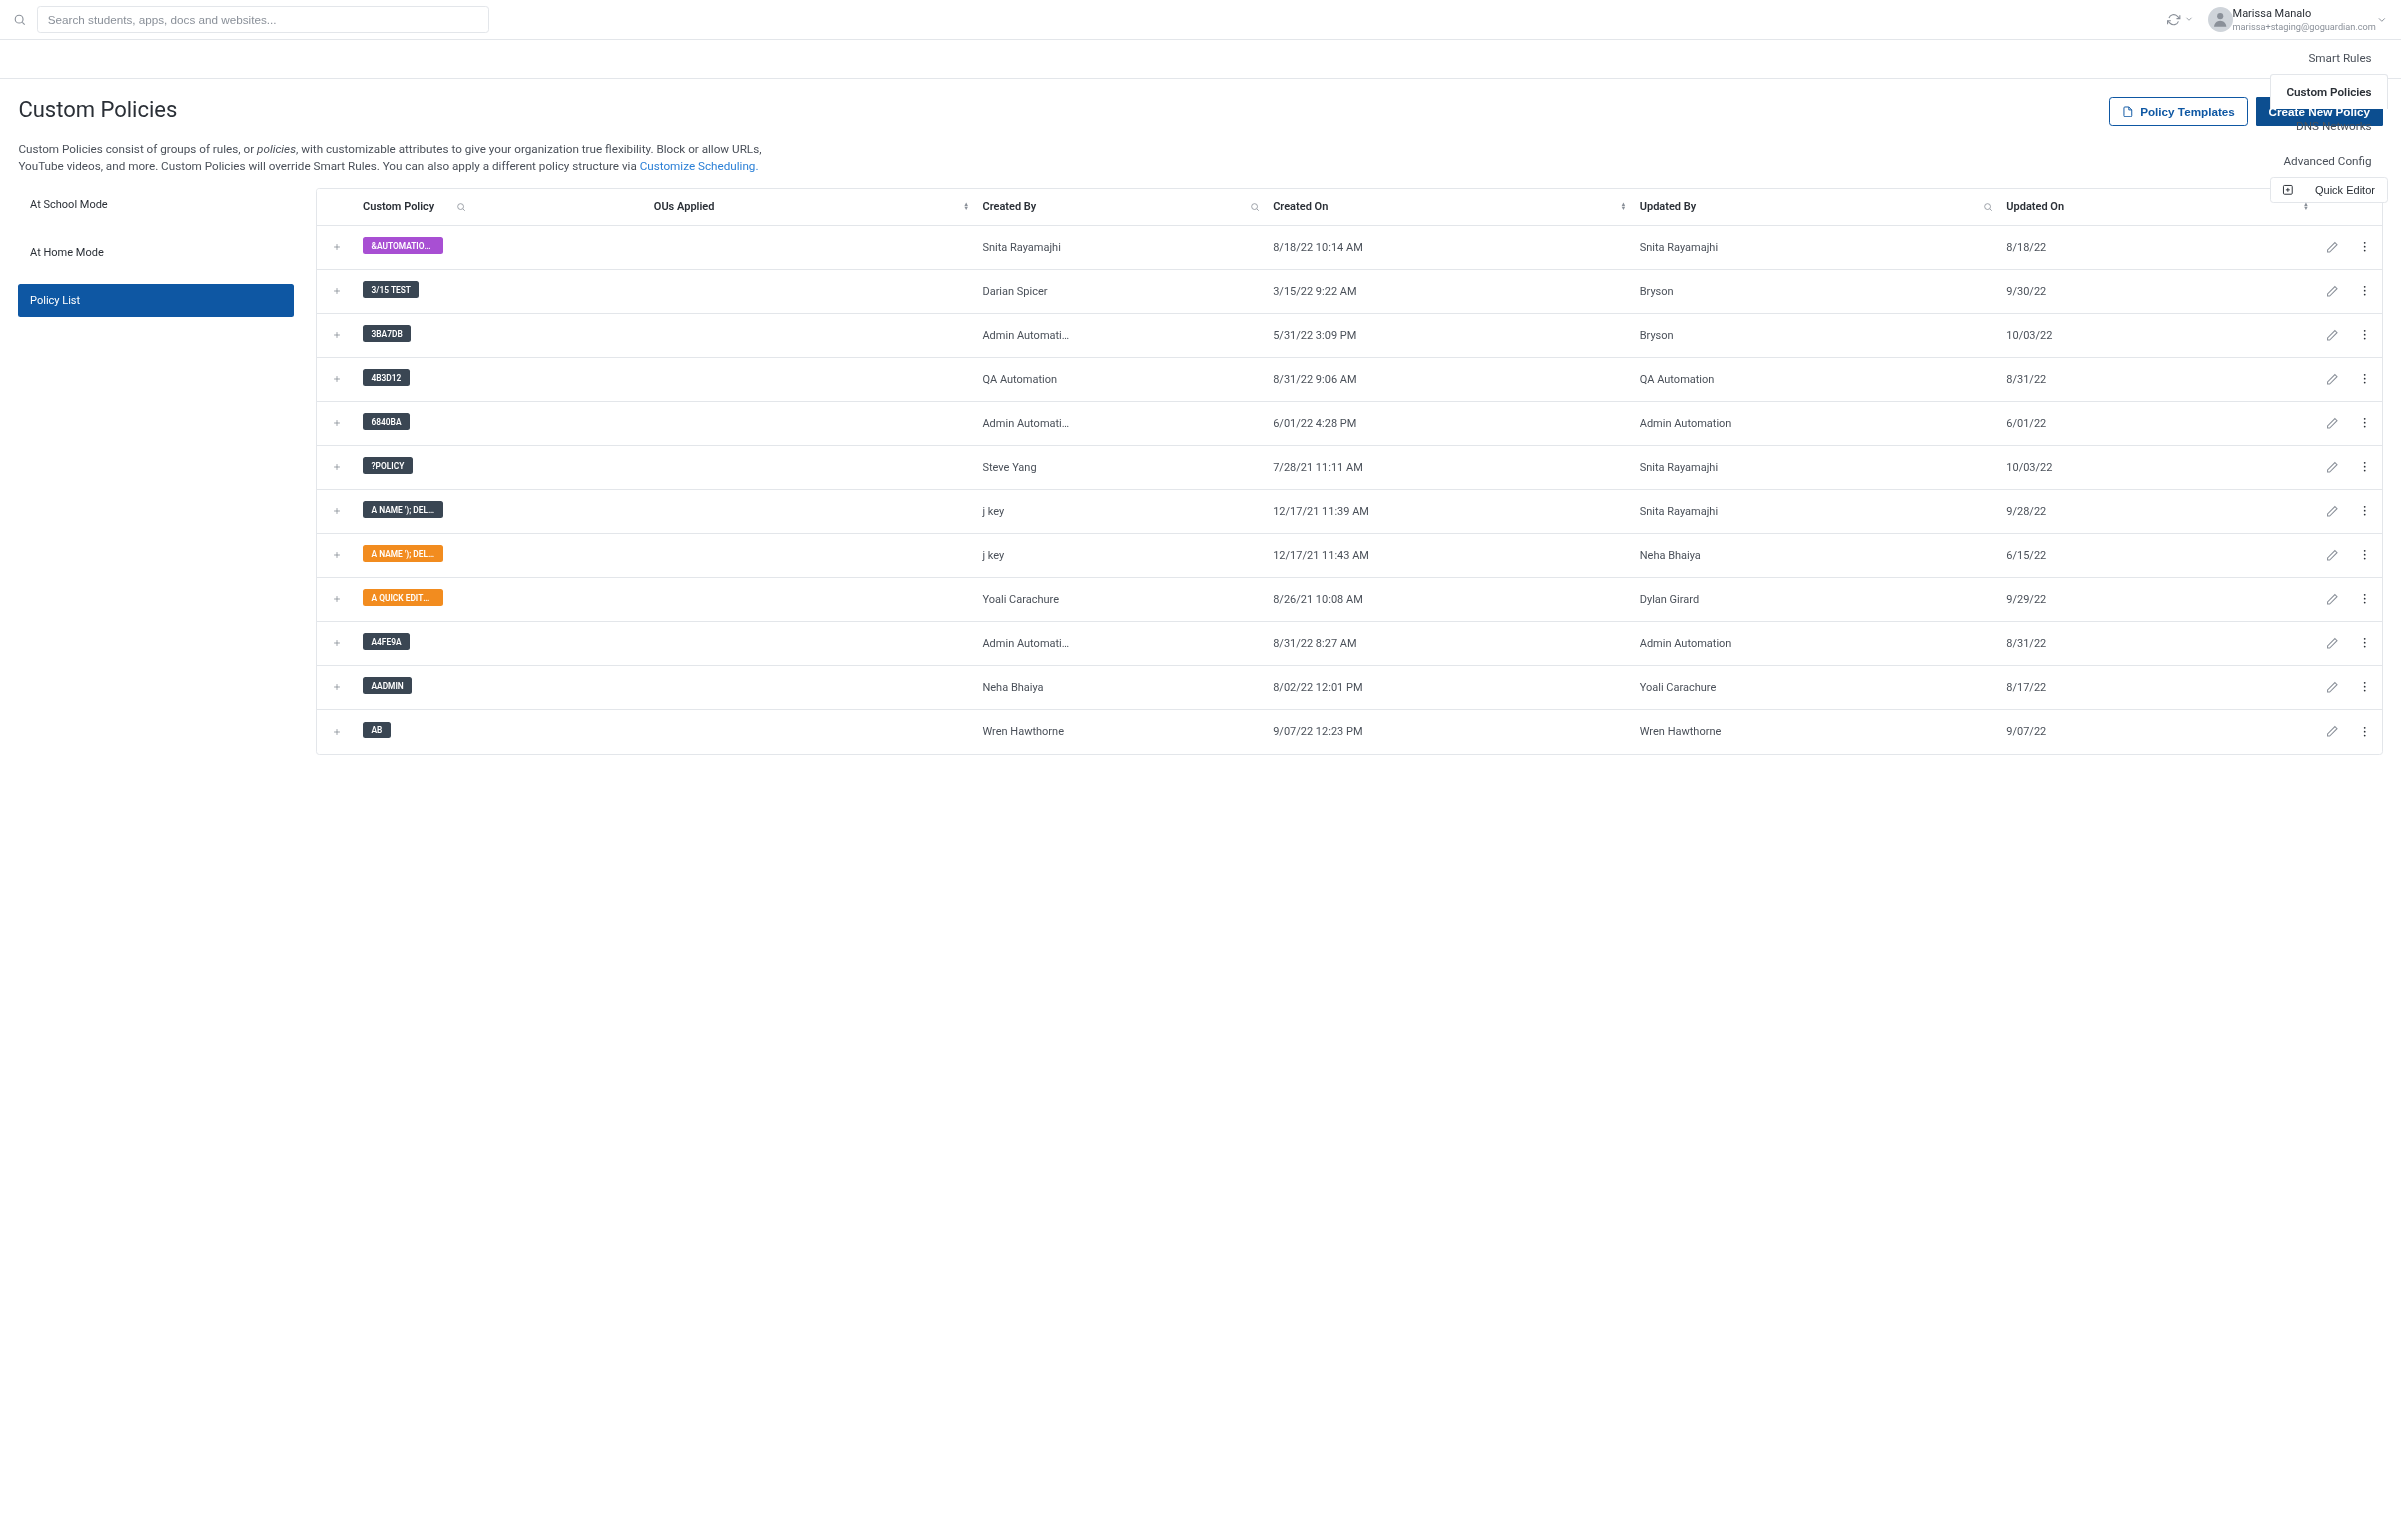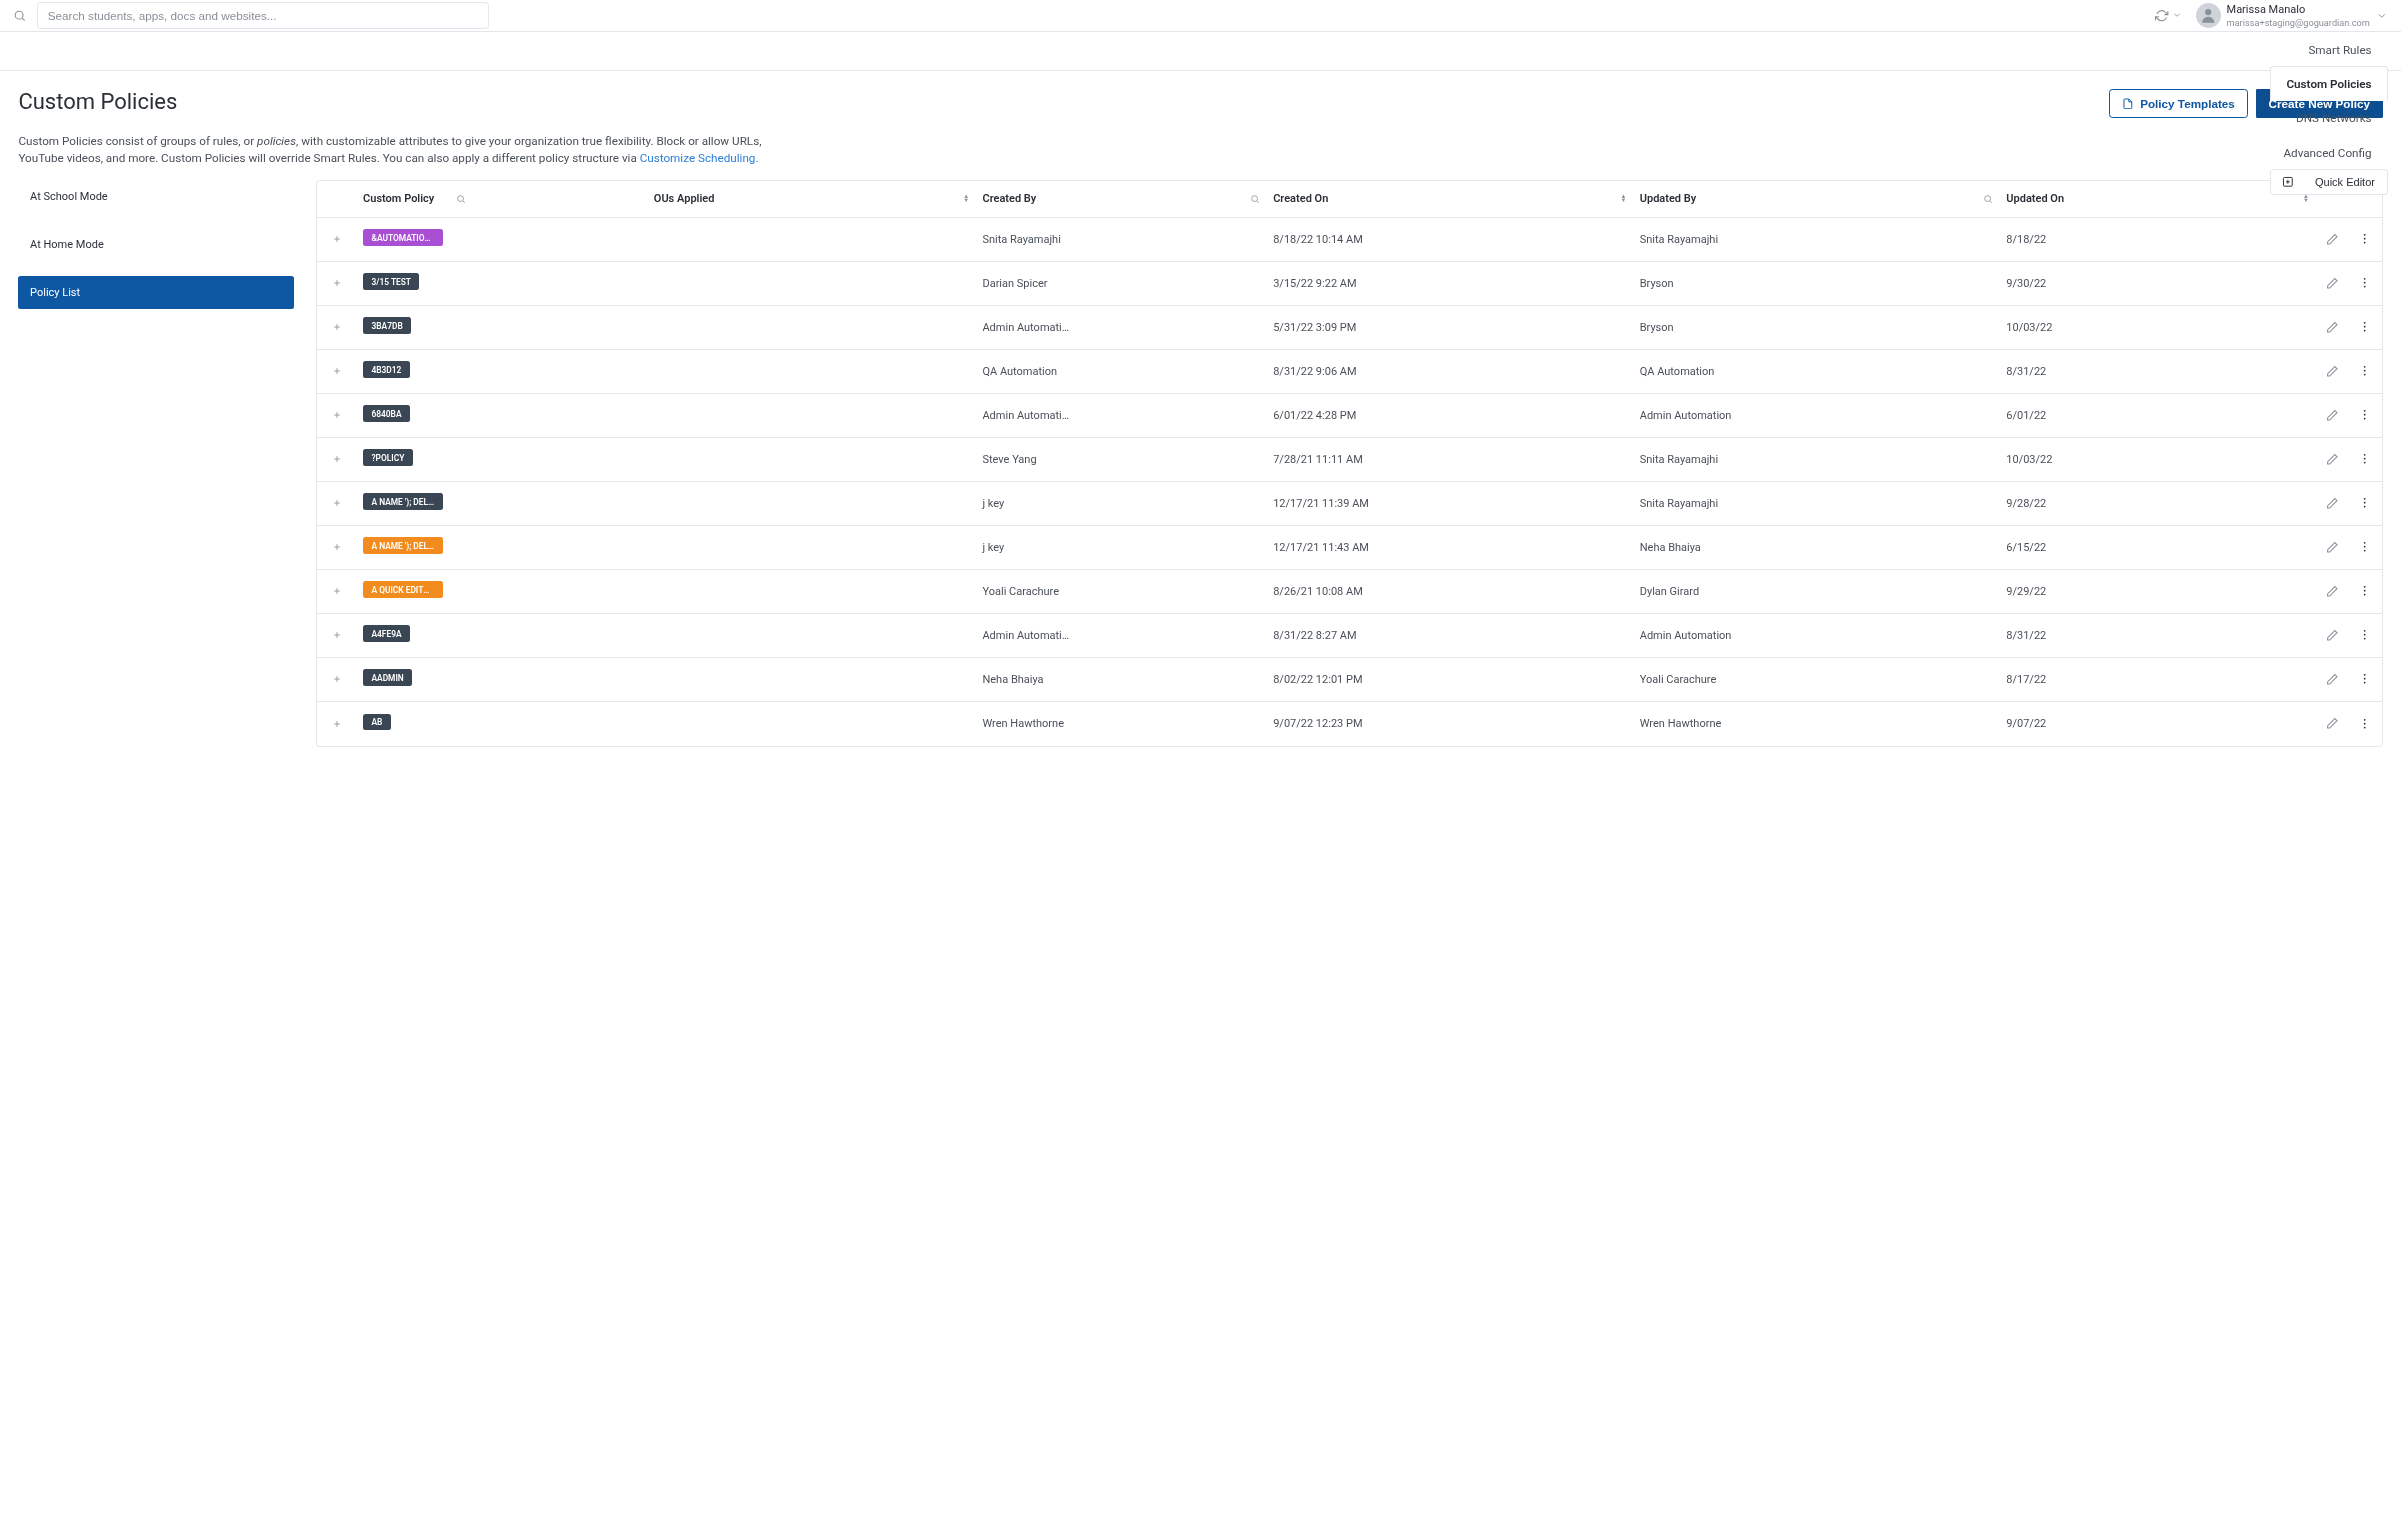--- a/index.html
+++ b/index.html
@@ -23,21 +23,21 @@
     font-family: -apple-system, BlinkMacSystemFont, "Segoe UI", Roboto, Helvetica, Arial, sans-serif;
     background: var(--bg);
     color: var(--text-dark);
     font-size: 11.7px;
   }
   
   .topbar {
     display: flex;
     padding: 6.7px 13.4px;
     border-bottom: 0.8px solid var(--border);
-    height: 32px;
+    height: 40px;
   }
   .search-wrap {
     display: flex;
     align-items: center;
     gap: 10px;
   }
   .search-icon { color: var(--text-light); }
   .search-input {
     width: 452px;
     height: 27px;
@@ -57,21 +57,21 @@
   .sync-btn {
     display: flex;
     align-items: center;
     gap: 3.3px;
     color: var(--text-light);
     cursor: pointer;
   }
   .user-block {
     display: flex;
     align-items: center;
-    gap: 6px;
+    gap: 0;
     cursor: pointer;
   }
   .avatar {
     width: 25px; height: 25px;
     border-radius: 50%;
     background: #cfd4da;
     display: flex; align-items: center; justify-content: center;
   }
   .user-texts { display: flex; flex-direction: column; line-height: 1.2; }
   .user-name { font-size: 11px; color: var(--text-dark); }

